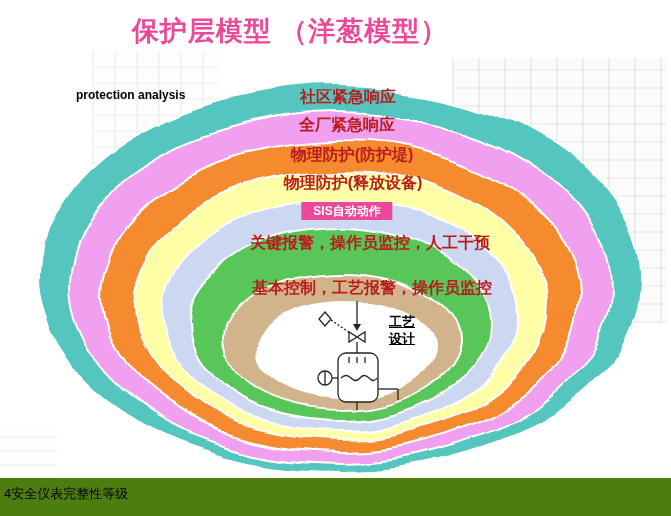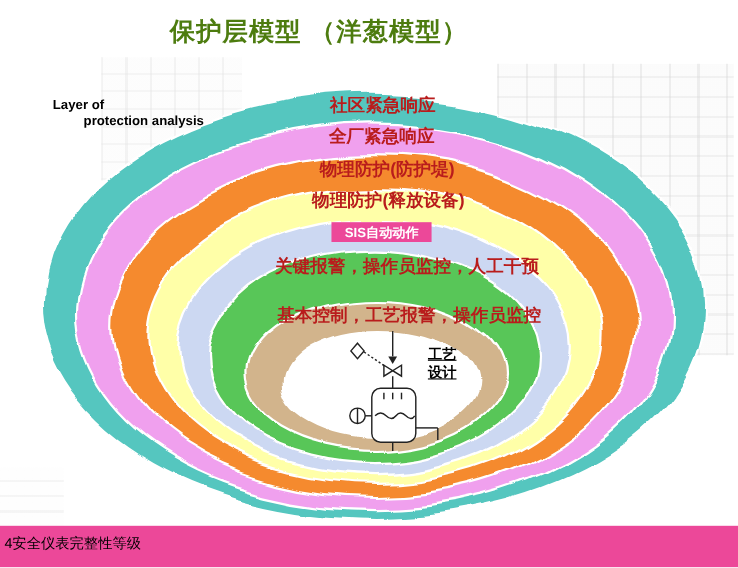--- a/index.html
+++ b/index.html
@@ -21,40 +21,40 @@
       repeating-linear-gradient(90deg, rgba(190,190,190,.5) 0 2px, rgba(235,235,235,.2) 2px 22px),
       repeating-linear-gradient(0deg, rgba(190,190,190,.45) 0 2px, rgba(238,238,238,.2) 2px 16px);
   }
   .b-corner{
     left:0;top:425px;width:58px;height:55px;opacity:.3;
     background:repeating-linear-gradient(0deg, rgba(190,190,190,.5) 0 2px, rgba(238,238,238,.2) 2px 14px);
   }
   .onion-svg{position:absolute;left:0;top:0;}
   .page-title{
     position:absolute;left:0;top:13px;width:580px;text-align:center;
-    font-size:23px;font-weight:bold;color:#4d7c0f;letter-spacing:1px;
+    font-size:27px;font-weight:bold;color:#ec4899;letter-spacing:1px;
   }
   .lopa{position:absolute;left:48px;top:88px;color:#000;}
   .lopa .acro{font-size:19px;font-weight:bold;line-height:22px;}
   .lopa .sub{font-size:12px;font-weight:bold;line-height:15px;}
   .lopa .sub2{padding-left:8px;margin-left:20px;}
   .layer-label{
     position:absolute;transform:translateX(-50%);white-space:nowrap;
     font-size:16px;font-weight:bold;color:#b91c1c;line-height:14px;
   }
   .sis-label{
     background:#ec4899;color:#fff;padding:2px 12px;font-size:12px;font-weight:bold;
   }
   .core-label{
     position:absolute;left:389px;top:313px;text-align:center;
     font-size:13px;font-weight:bold;color:#000;line-height:17px;
   }
   .core-label span{display:block;text-decoration:underline;}
   .caption-bar{
-    position:absolute;left:0;top:478px;width:671px;height:38px;background:#ec4899;
+    position:absolute;left:0;top:478px;width:671px;height:38px;background:#4d7c0f;
   }
   .caption-text{
     position:absolute;left:4px;top:7px;font-size:13px;color:#000;
   }
 </style>
 </head>
 <body>
 
 <div class="slide">
 
@@ -106,21 +106,20 @@
 
       <line x1="378" y1="389" x2="398" y2="389"></line>
       <line x1="398" y1="389" x2="398" y2="400"></line>
       <line x1="357" y1="402" x2="357" y2="410"></line>
     </g>
   </svg>
 
   <div class="page-title">保护层模型 （洋葱模型）</div>
 
   <div class="lopa">
-    <div class="sub">Layer of</div>
     <div class="sub sub2">protection analysis</div>
   </div>
 
   <div class="layer-label" style="left:348px;top:90px">社区紧急响应</div>
   <div class="layer-label" style="left:347px;top:118px">全厂紧急响应</div>
   <div class="layer-label" style="left:352px;top:148px">物理防护(防护堤)</div>
   <div class="layer-label" style="left:353px;top:176px">物理防护(释放设备)</div>
   <div class="layer-label sis-label" style="left:347px;top:202px">SIS自动动作</div>
   <div class="layer-label" style="left:370px;top:236px">关键报警，操作员监控，人工干预</div>
   <div class="layer-label" style="left:372px;top:281px">基本控制，工艺报警，操作员监控</div>

